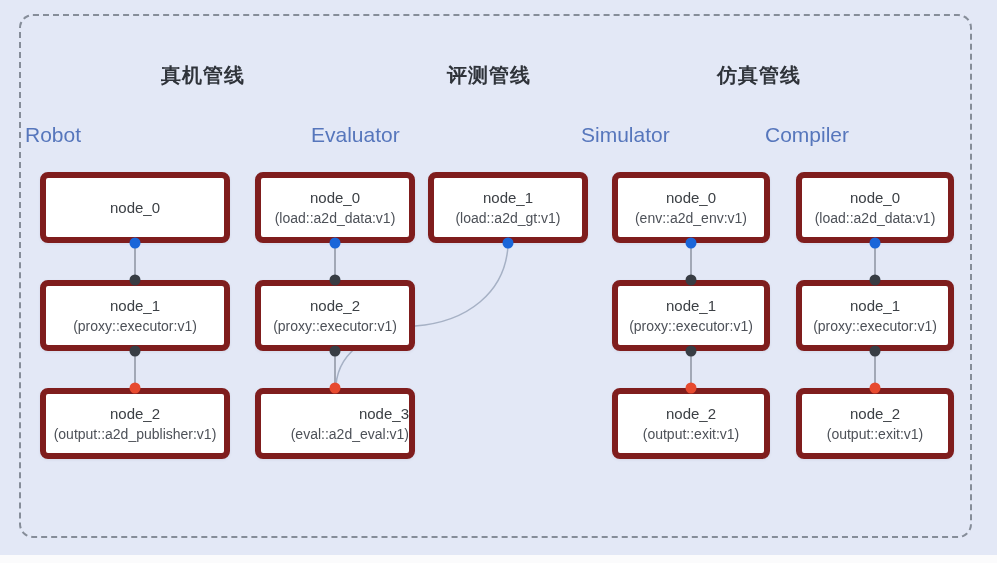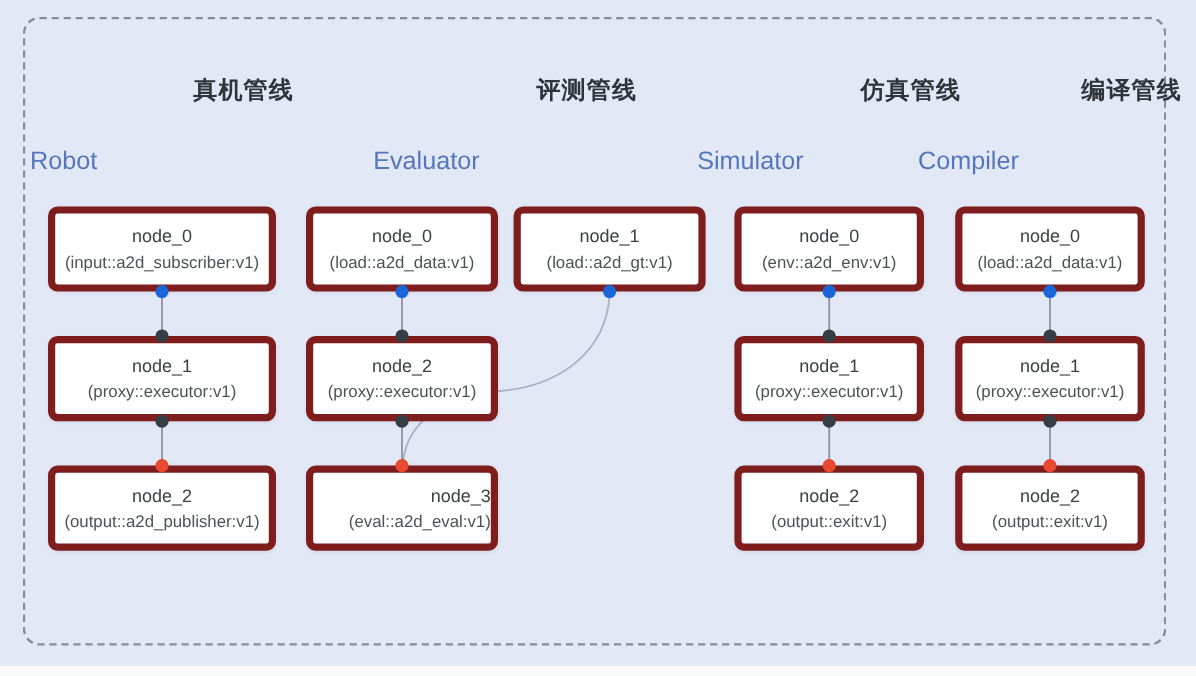--- a/index.html
+++ b/index.html
@@ -106,30 +106,28 @@
     <path d="M 691 243 L 691 281" stroke="#8c93a0" stroke-width="1.5" fill="none"></path>
     <path d="M 691 351 L 691 388" stroke="#8c93a0" stroke-width="1.5" fill="none"></path>
 
     <path d="M 875 243 L 875 281" stroke="#8c93a0" stroke-width="1.5" fill="none"></path>
     <path d="M 875 351 L 875 388" stroke="#8c93a0" stroke-width="1.5" fill="none"></path>
   </svg>
 
   <div class="hdr-zh" style="left:25px;  top:62px;">真机管线</div>
   <div class="hdr-zh" style="left:581px; top:62px;">仿真管线</div>
   <div class="hdr-zh" style="left:311px; top:62px;">评测管线</div>
-  <div class="hdr-zh" style="left:765px; top:62px;">编译管线</div>
 
   <div class="hdr-en" style="left:25px;  top:123px;">Robot</div>
   <div class="hdr-en" style="left:311px; top:123px;">Evaluator</div>
   <div class="hdr-en" style="left:581px; top:123px;">Simulator</div>
   <div class="hdr-en" style="left:765px; top:123px;">Compiler</div>
 
   <div class="node" style="left:40px; top:172px; width:190px;">
     <div class="nname">node_0</div>
-    <div class="ntype">(input::a2d_subscriber:v1)</div>
   </div>
   <div class="node" style="left:40px; top:280px; width:190px;">
     <div class="nname">node_1</div>
     <div class="ntype">(proxy::executor:v1)</div>
   </div>
   <div class="node" style="left:40px; top:388px; width:190px;">
     <div class="nname">node_2</div>
     <div class="ntype">(output::a2d_publisher:v1)</div>
   </div>
 

